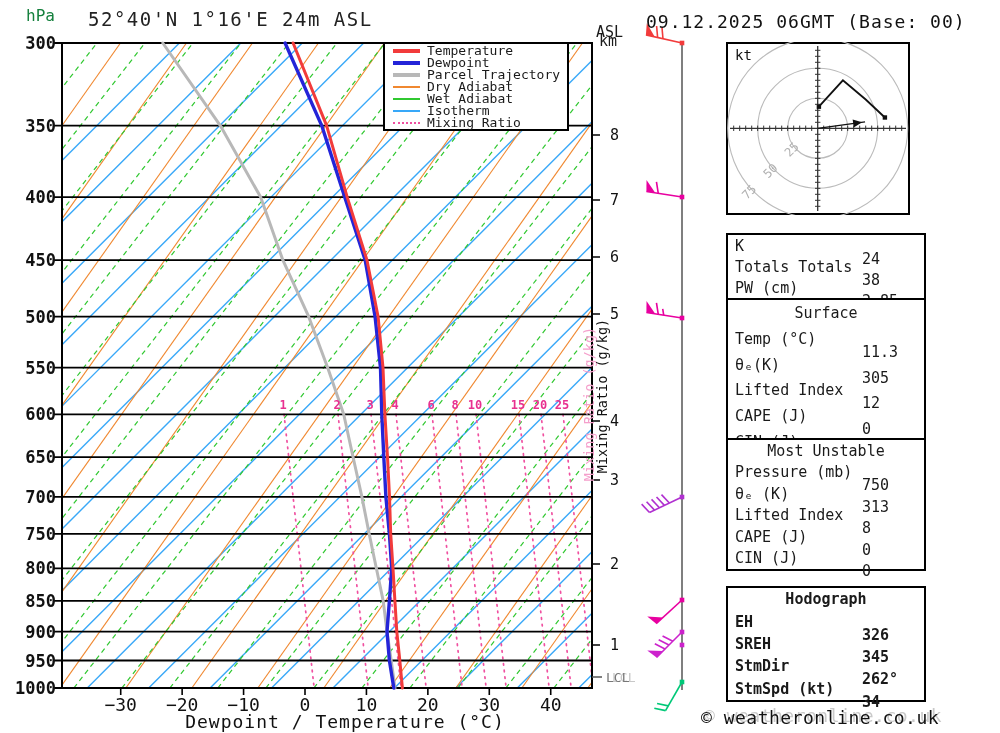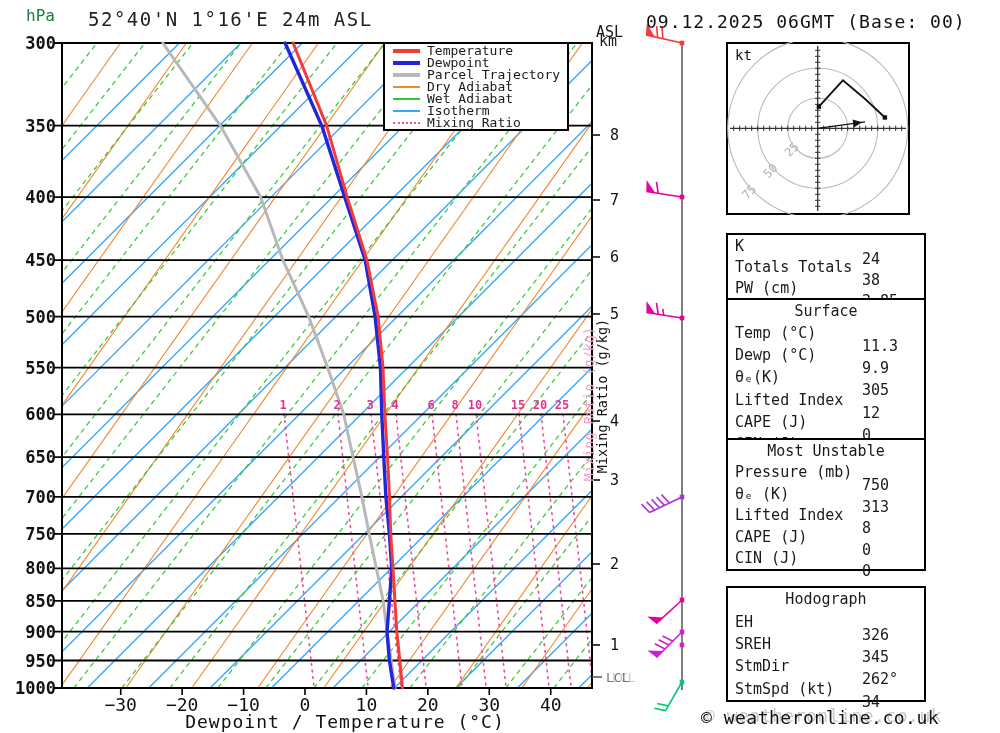--- a/index.html
+++ b/index.html
@@ -370,24 +370,20 @@
         <span class="val">2.85</span>
       </div>
     </div>
     <div class="statbox" style="top: 298px; height: 159px;">
       <div class="stitle">Surface</div>
       <div class="srow">
         <span class="lab">Temp (°C)</span>
         <span class="val">11.3</span>
       </div>
       <div class="srow">
-        <span class="lab">Dewp (°C)</span>
-        <span class="val">9.9</span>
-      </div>
-      <div class="srow">
         <span class="lab">θₑ(K)</span>
         <span class="val">305</span>
       </div>
       <div class="srow">
         <span class="lab">Lifted Index</span>
         <span class="val">12</span>
       </div>
       <div class="srow">
         <span class="lab">CAPE (J)</span>
         <span class="val">0</span>
@@ -413,21 +409,21 @@
       </div>
       <div class="srow">
         <span class="lab">CAPE (J)</span>
         <span class="val">0</span>
       </div>
       <div class="srow">
         <span class="lab">CIN (J)</span>
         <span class="val">0</span>
       </div>
     </div>
-    <div class="statbox" style="top: 586px; height: 116px;">
+    <div class="statbox" style="top: 586px; height: 116px; font-weight: bold;">
       <div class="stitle">Hodograph</div>
       <div class="srow">
         <span class="lab">EH</span>
         <span class="val">326</span>
       </div>
       <div class="srow">
         <span class="lab">SREH</span>
         <span class="val">345</span>
       </div>
       <div class="srow">

